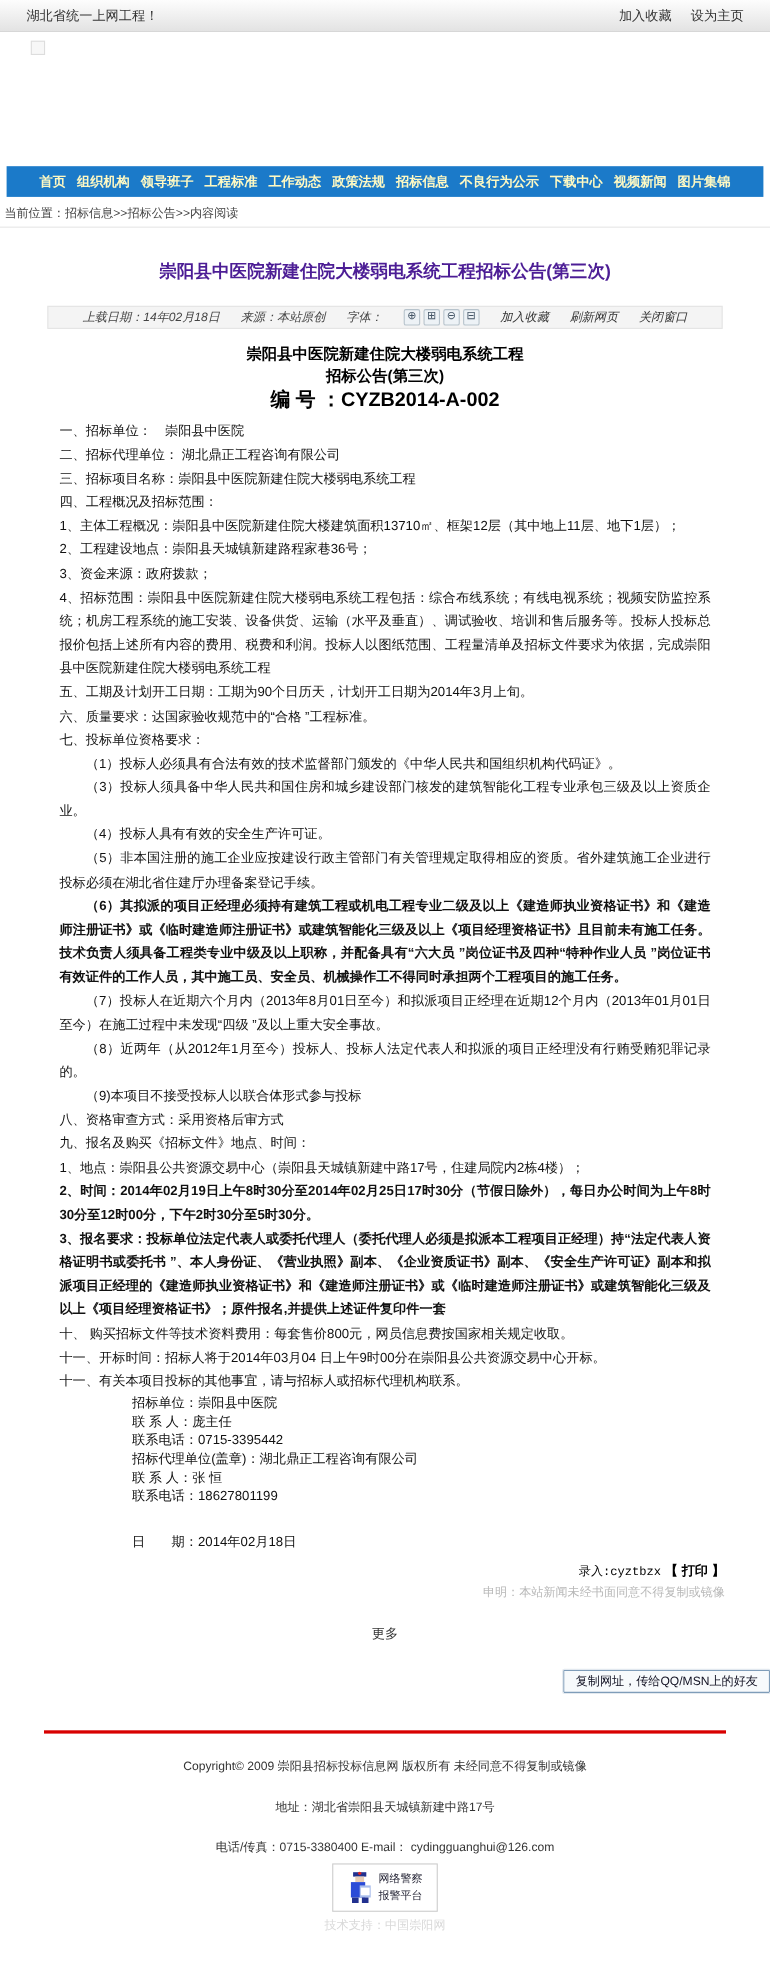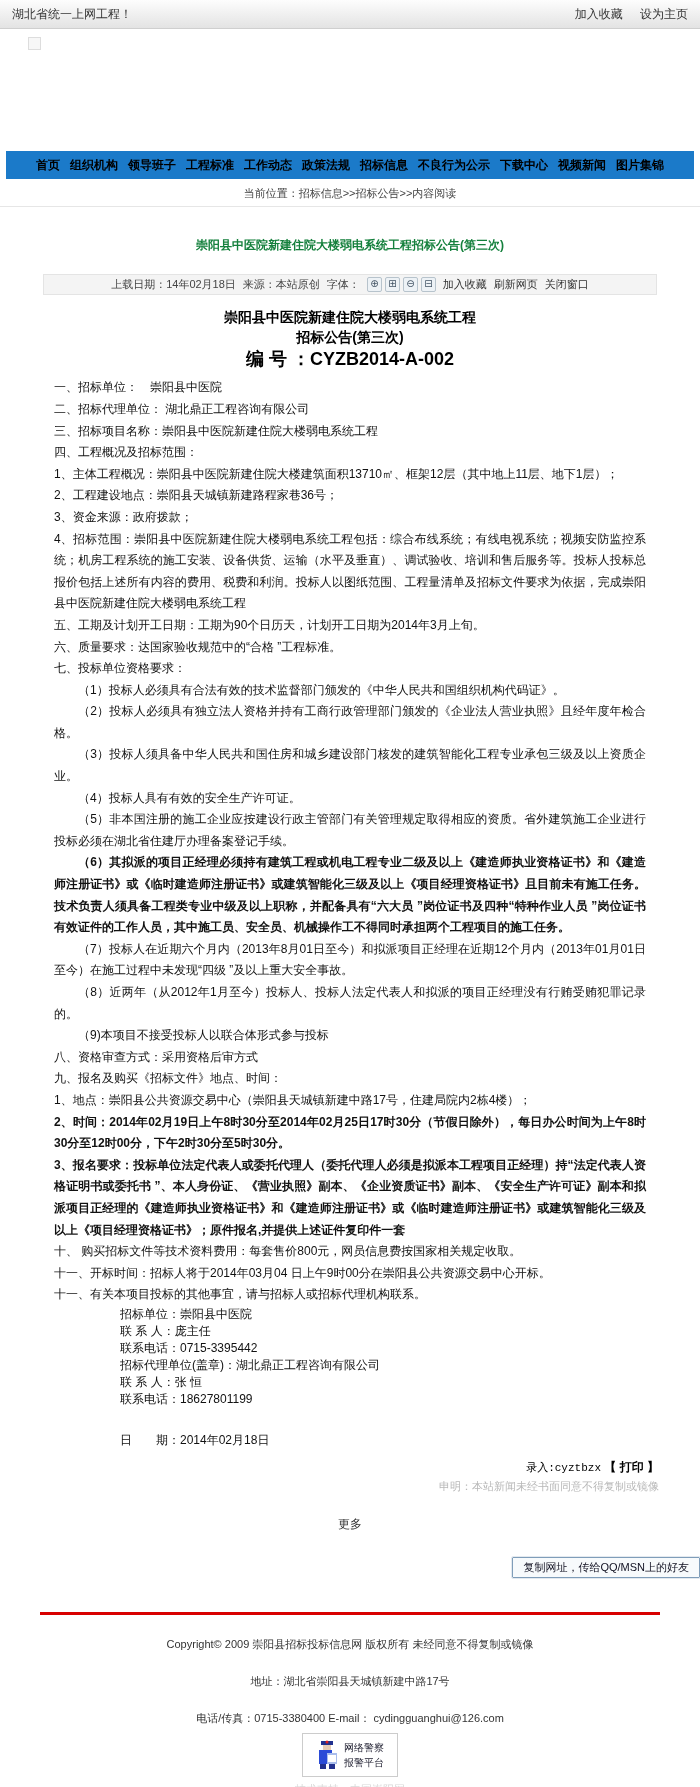--- a/index.html
+++ b/index.html
@@ -7,47 +7,47 @@
     width:700px;height:1787px;overflow:hidden;position:relative;
     background:#ffffff;color:#111;
     font-family:"Liberation Sans","DejaVu Sans",sans-serif;
   }
   
   .topbar{
     height:29px;box-sizing:border-box;
     background:linear-gradient(#fdfdfd,#e3e3e3);
     border-bottom:1px solid #cfcfcf;
     display:flex;justify-content:space-between;align-items:center;
-    padding:0 12px;font-size:12px;color:#333;
+    padding:0 24px;font-size:12px;color:#333;
   }
   .toplinks a{color:#333;text-decoration:none;margin-left:14px;cursor:pointer;}
   
   .banner{height:122px;position:relative;background:#fff;}
   .banner-ph{position:absolute;left:28px;top:8px;width:11px;height:11px;border:1px solid #ddd;background:#f7f7f7;}
   
   .navbar{
     margin:0 6px;height:28px;background:#1b7ac9;
     display:flex;align-items:center;justify-content:center;
   }
-  .nav-item{color:#000000;font-weight:bold;font-size:12px;text-decoration:none;margin:0 5px;cursor:pointer;white-space:nowrap;}
-  
-  .breadcrumb-row{padding:7px 24px 5px;font-size:11px;color:#444;text-align:center;}
+  .nav-item{color:#fef9c3;font-weight:bold;font-size:12px;text-decoration:none;margin:0 5px;cursor:pointer;white-space:nowrap;}
+  
+  .breadcrumb-row{padding:7px 4px 5px;font-size:11px;color:#444;}
   .breadcrumb-row .bc-path{color:#444;cursor:pointer;}
   .divider{border-top:1px solid #e6e6e6;}
   
   .page-title{
-    text-align:center;font-size:12px;font-weight:bold;color:#15803d;
+    text-align:center;font-size:16px;font-weight:bold;color:#4c1d95;
     margin:30px 0 20px;
   }
   
   .infobar{
     width:614px;height:21px;margin:0 auto;box-sizing:border-box;
     background:#f4f4f4;border:1px solid #e4e4e4;
     display:flex;align-items:center;justify-content:center;
-    font-size:11px;color:#444;gap:7px;
+    font-size:11px;color:#444;gap:19px;font-style:italic;
   }
   .infobar a{color:#333;text-decoration:none;cursor:pointer;}
   .iconwrap{display:inline-flex;gap:3px;align-items:center;}
   .icon-btn{
     display:inline-block;width:13px;height:13px;line-height:12px;text-align:center;
     font-size:10px;color:#456;background:#edf2f6;border:1px solid #b7c3cc;border-radius:2px;cursor:pointer;
   }
   
   .article{width:592px;margin:13px auto 0;}
   .art-head{text-align:center;font-weight:bold;font-size:14px;line-height:1.4;color:#000;}
@@ -143,21 +143,20 @@
       <p class="para">三、招标项目名称：崇阳县中医院新建住院大楼弱电系统工程</p>
       <p class="para">四、工程概况及招标范围：</p>
       <p class="para">1、主体工程概况：崇阳县中医院新建住院大楼建筑面积13710㎡、框架12层（其中地上11层、地下1层）；</p>
       <p class="para">2、工程建设地点：崇阳县天城镇新建路程家巷36号；</p>
       <p class="para">3、资金来源：政府拨款；</p>
       <p class="para">4、招标范围：崇阳县中医院新建住院大楼弱电系统工程包括：综合布线系统；有线电视系统；视频安防监控系统；机房工程系统的施工安装、设备供货、运输（水平及垂直）、调试验收、培训和售后服务等。投标人投标总报价包括上述所有内容的费用、税费和利润。投标人以图纸范围、工程量清单及招标文件要求为依据，完成崇阳县中医院新建住院大楼弱电系统工程</p>
       <p class="para">五、工期及计划开工日期：工期为90个日历天，计划开工日期为2014年3月上旬。</p>
       <p class="para">六、质量要求：达国家验收规范中的“合格 ”工程标准。</p>
       <p class="para">七、投标单位资格要求：</p>
       <p class="para ind">（1）投标人必须具有合法有效的技术监督部门颁发的《中华人民共和国组织机构代码证》。</p>
-      <p class="para ind">（2）投标人必须具有独立法人资格并持有工商行政管理部门颁发的《企业法人营业执照》且经年度年检合格。</p>
       <p class="para ind">（3）投标人须具备中华人民共和国住房和城乡建设部门核发的建筑智能化工程专业承包三级及以上资质企业。</p>
       <p class="para ind">（4）投标人具有有效的安全生产许可证。</p>
       <p class="para ind">（5）非本国注册的施工企业应按建设行政主管部门有关管理规定取得相应的资质。省外建筑施工企业进行投标必须在湖北省住建厅办理备案登记手续。</p>
       <p class="para bold ind">（6）其拟派的项目正经理必须持有建筑工程或机电工程专业二级及以上《建造师执业资格证书》和《建造师注册证书》或《临时建造师注册证书》或建筑智能化三级及以上《项目经理资格证书》且目前未有施工任务。技术负责人须具备工程类专业中级及以上职称，并配备具有“六大员 ”岗位证书及四种“特种作业人员 ”岗位证书有效证件的工作人员，其中施工员、安全员、机械操作工不得同时承担两个工程项目的施工任务。</p>
       <p class="para ind">（7）投标人在近期六个月内（2013年8月01日至今）和拟派项目正经理在近期12个月内（2013年01月01日至今）在施工过程中未发现“四级 ”及以上重大安全事故。</p>
       <p class="para ind">（8）近两年（从2012年1月至今）投标人、投标人法定代表人和拟派的项目正经理没有行贿受贿犯罪记录的。</p>
       <p class="para ind">（9)本项目不接受投标人以联合体形式参与投标</p>
       <p class="para">八、资格审查方式：采用资格后审方式</p>
       <p class="para">九、报名及购买《招标文件》地点、时间：</p>
       <p class="para">1、地点：崇阳县公共资源交易中心（崇阳县天城镇新建中路17号，住建局院内2栋4楼）；</p>

